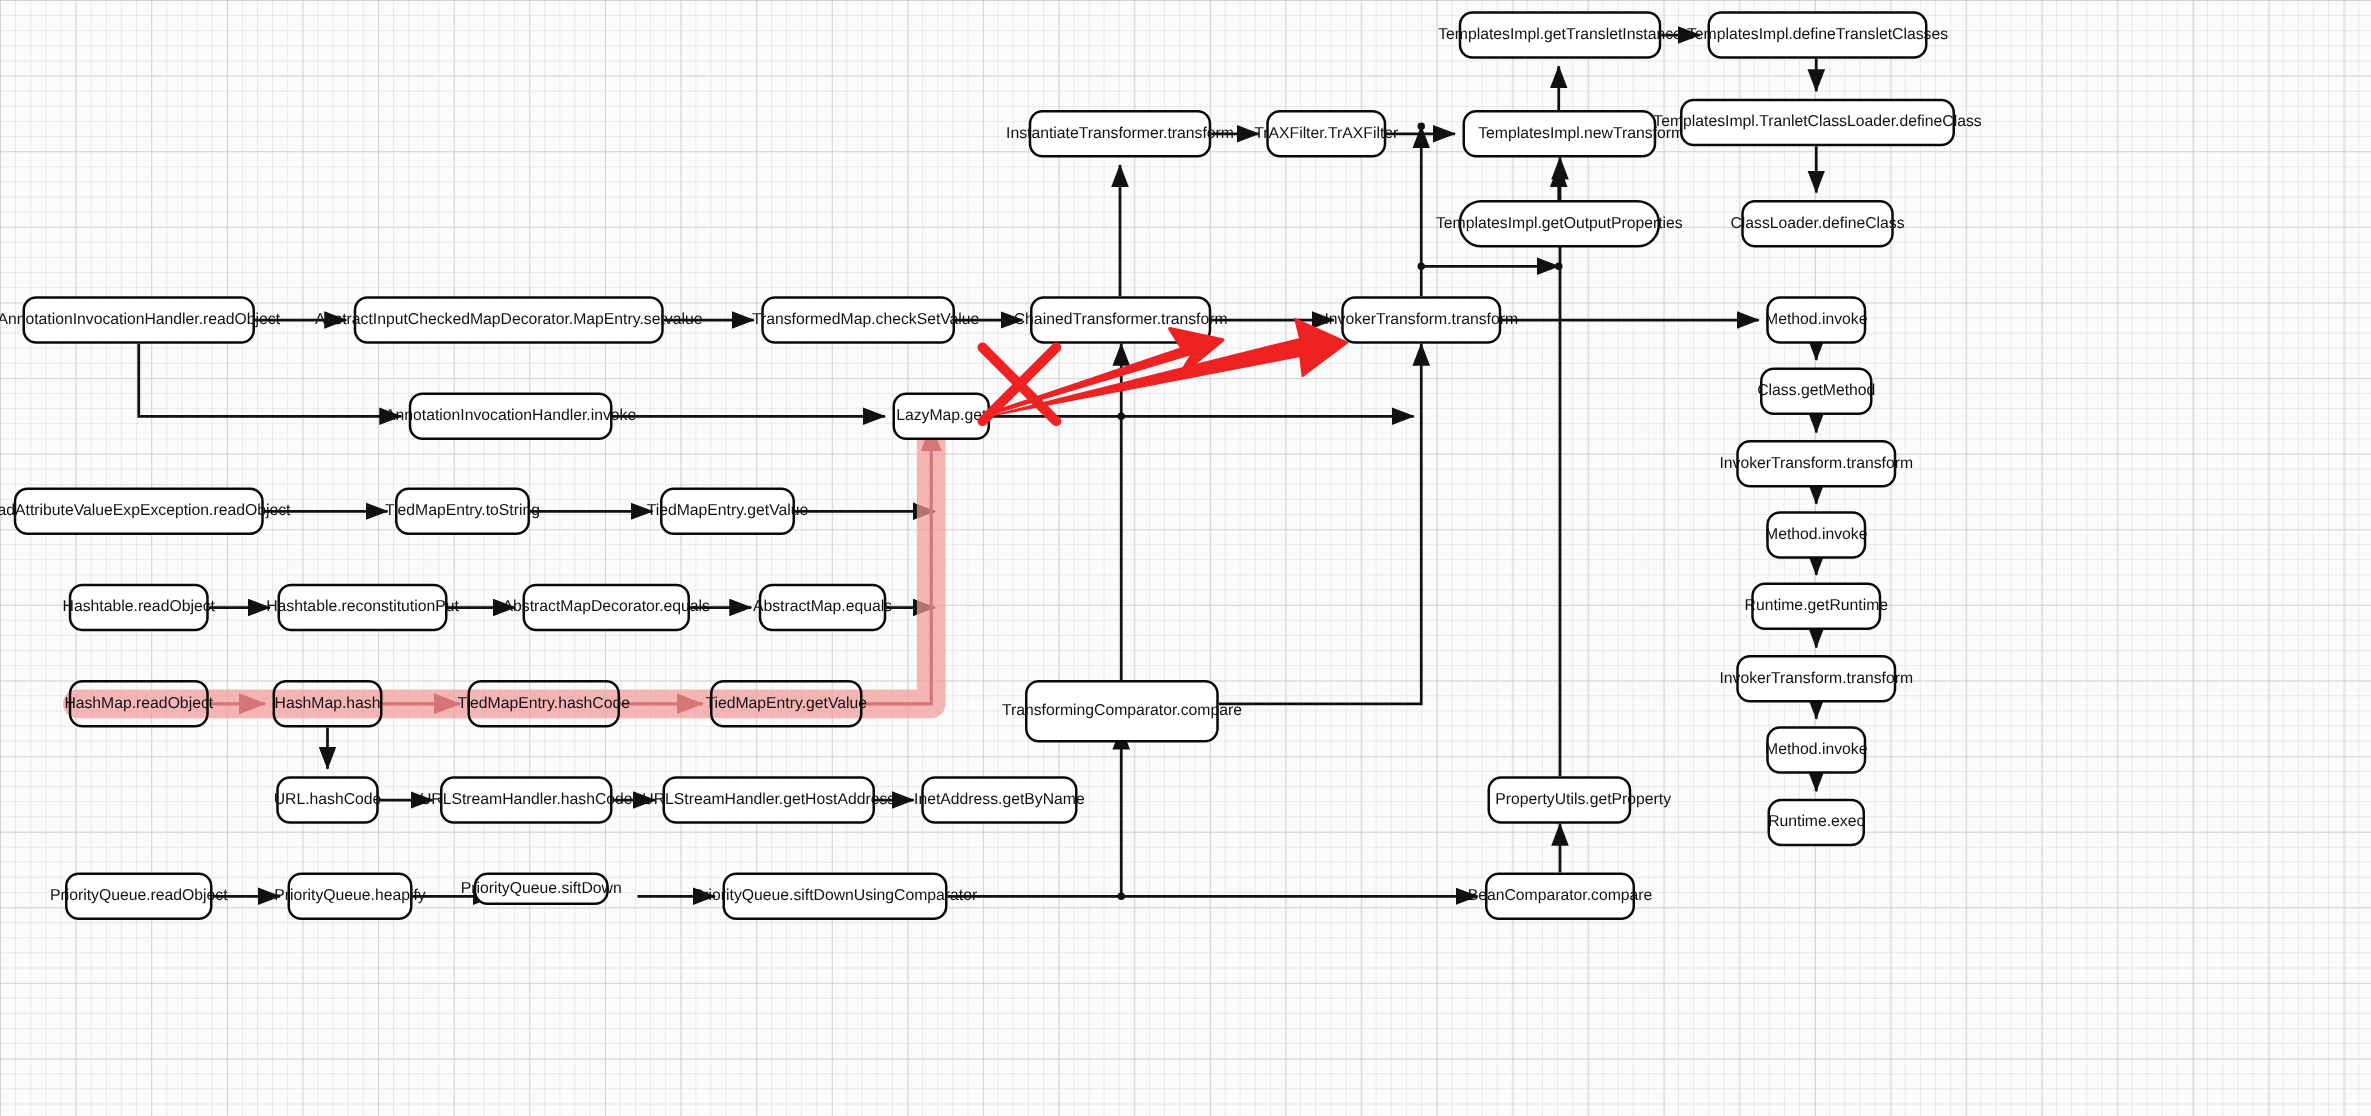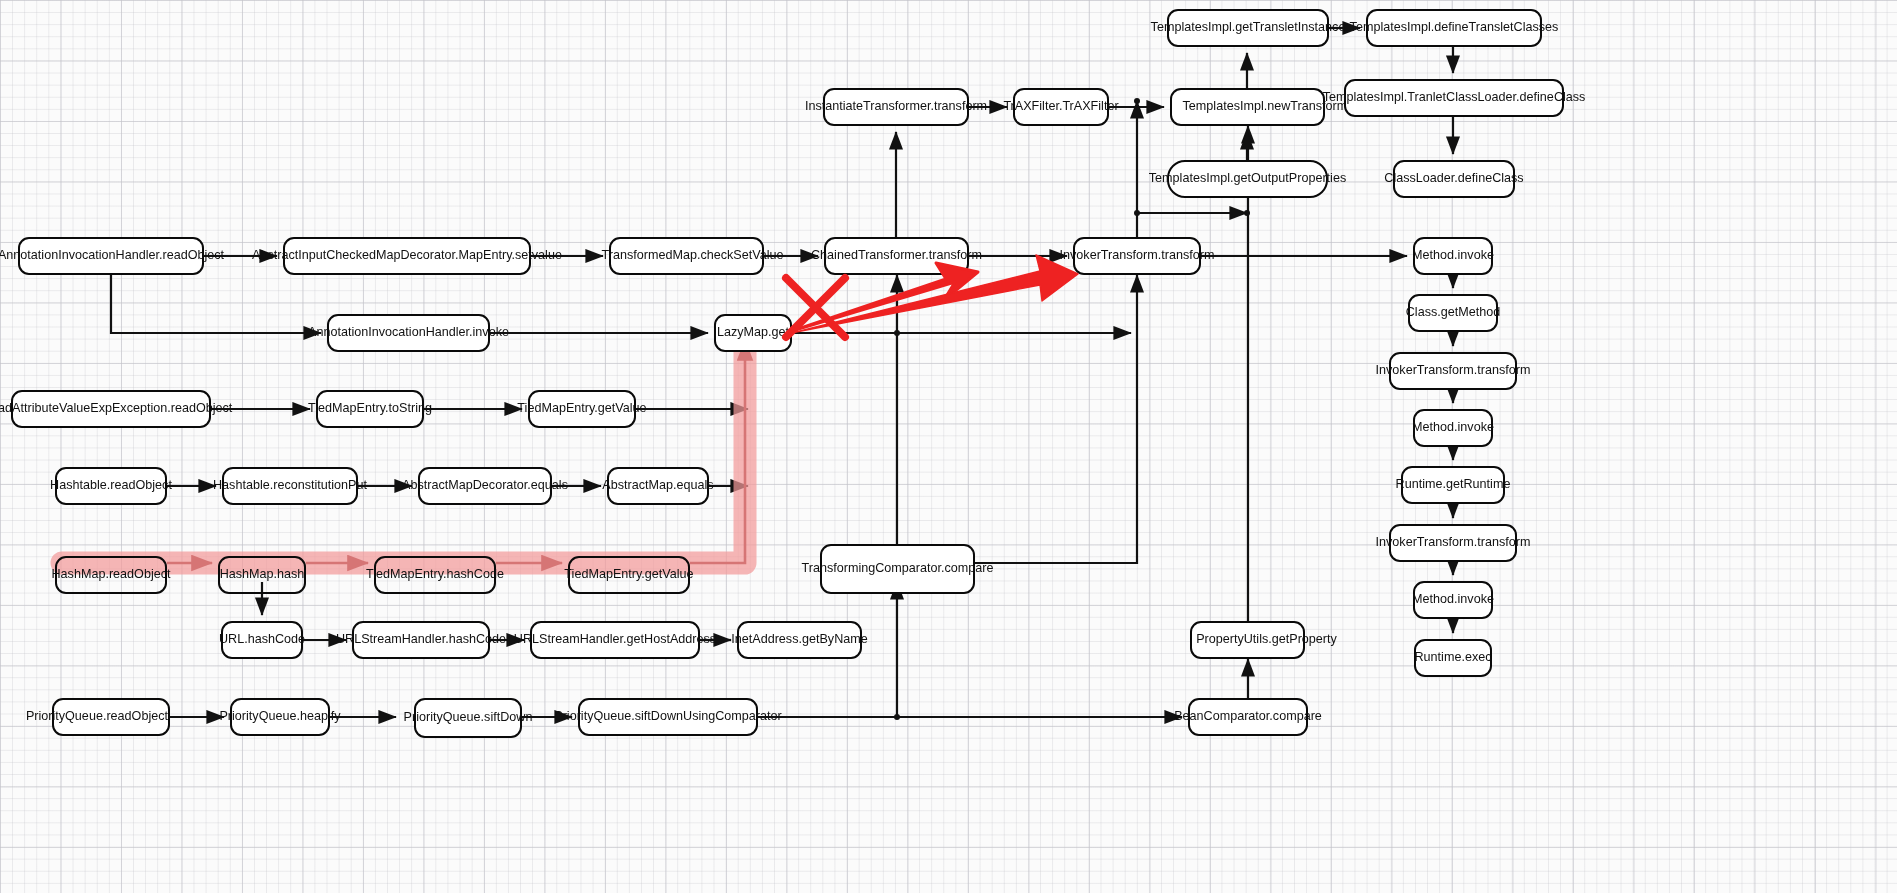--- a/index.html
+++ b/index.html
@@ -23,21 +23,21 @@
     background:#fff;
     border:2.2px solid #0a0a0a;
     border-radius:11px;
     display:flex;align-items:center;justify-content:center;
     font-size:12.6px;
     color:#111;
     line-height:1.1;
     white-space:nowrap;
     z-index:4;
   }
-  .node.hl{ background:transparent;margin-top:12px; }
+  .node.hl{ background:transparent; }
   .node .lbl{pointer-events:none;}
   #hi-layer{position:absolute;left:0;top:0;width:1897px;height:893px;z-index:3;}
   #ann-layer{position:absolute;left:0;top:0;width:1897px;height:893px;z-index:6;}
 </style>
 </head>
 <body>
 
 <div id="canvas">
 
   <svg id="hi-layer" viewBox="0 0 1897 893">
@@ -275,27 +275,27 @@
       </div>
       <div class="node" style="left: 530px; top: 621px; width: 170px; height: 38px;">
         <span class="lbl">URLStreamHandler.getHostAddress</span>
       </div>
       <div class="node" style="left: 737px; top: 621px; width: 125px; height: 38px;">
         <span class="lbl">InetAddress.getByName</span>
       </div>
       <div class="node" style="left: 1190px; top: 621px; width: 115px; height: 38px; padding-left: 38px;">
         <span class="lbl">PropertyUtils.getProperty</span>
       </div>
-      <div class="node" style="left: 52px; top: 698px; width: 118px; height: 38px; justify-content: flex-end;">
+      <div class="node" style="left: 52px; top: 698px; width: 118px; height: 38px;">
         <span class="lbl">PriorityQueue.readObject</span>
       </div>
       <div class="node" style="left: 230px; top: 698px; width: 100px; height: 38px;">
         <span class="lbl">PriorityQueue.heapify</span>
       </div>
-      <div class="node" style="left: 414px; top: 698px; width: 108px; height: 40px;">
+      <div class="node" style="left: 379px; top: 698px; width: 108px; height: 26px;">
         <span class="lbl">PriorityQueue.siftDown</span>
       </div>
       <div class="node" style="left: 578px; top: 698px; width: 180px; height: 38px;">
         <span class="lbl">PriorityQueue.siftDownUsingComparator</span>
       </div>
       <div class="node" style="left: 1188px; top: 698px; width: 120px; height: 38px;">
         <span class="lbl">BeanComparator.compare</span>
       </div>
     </div>
 

